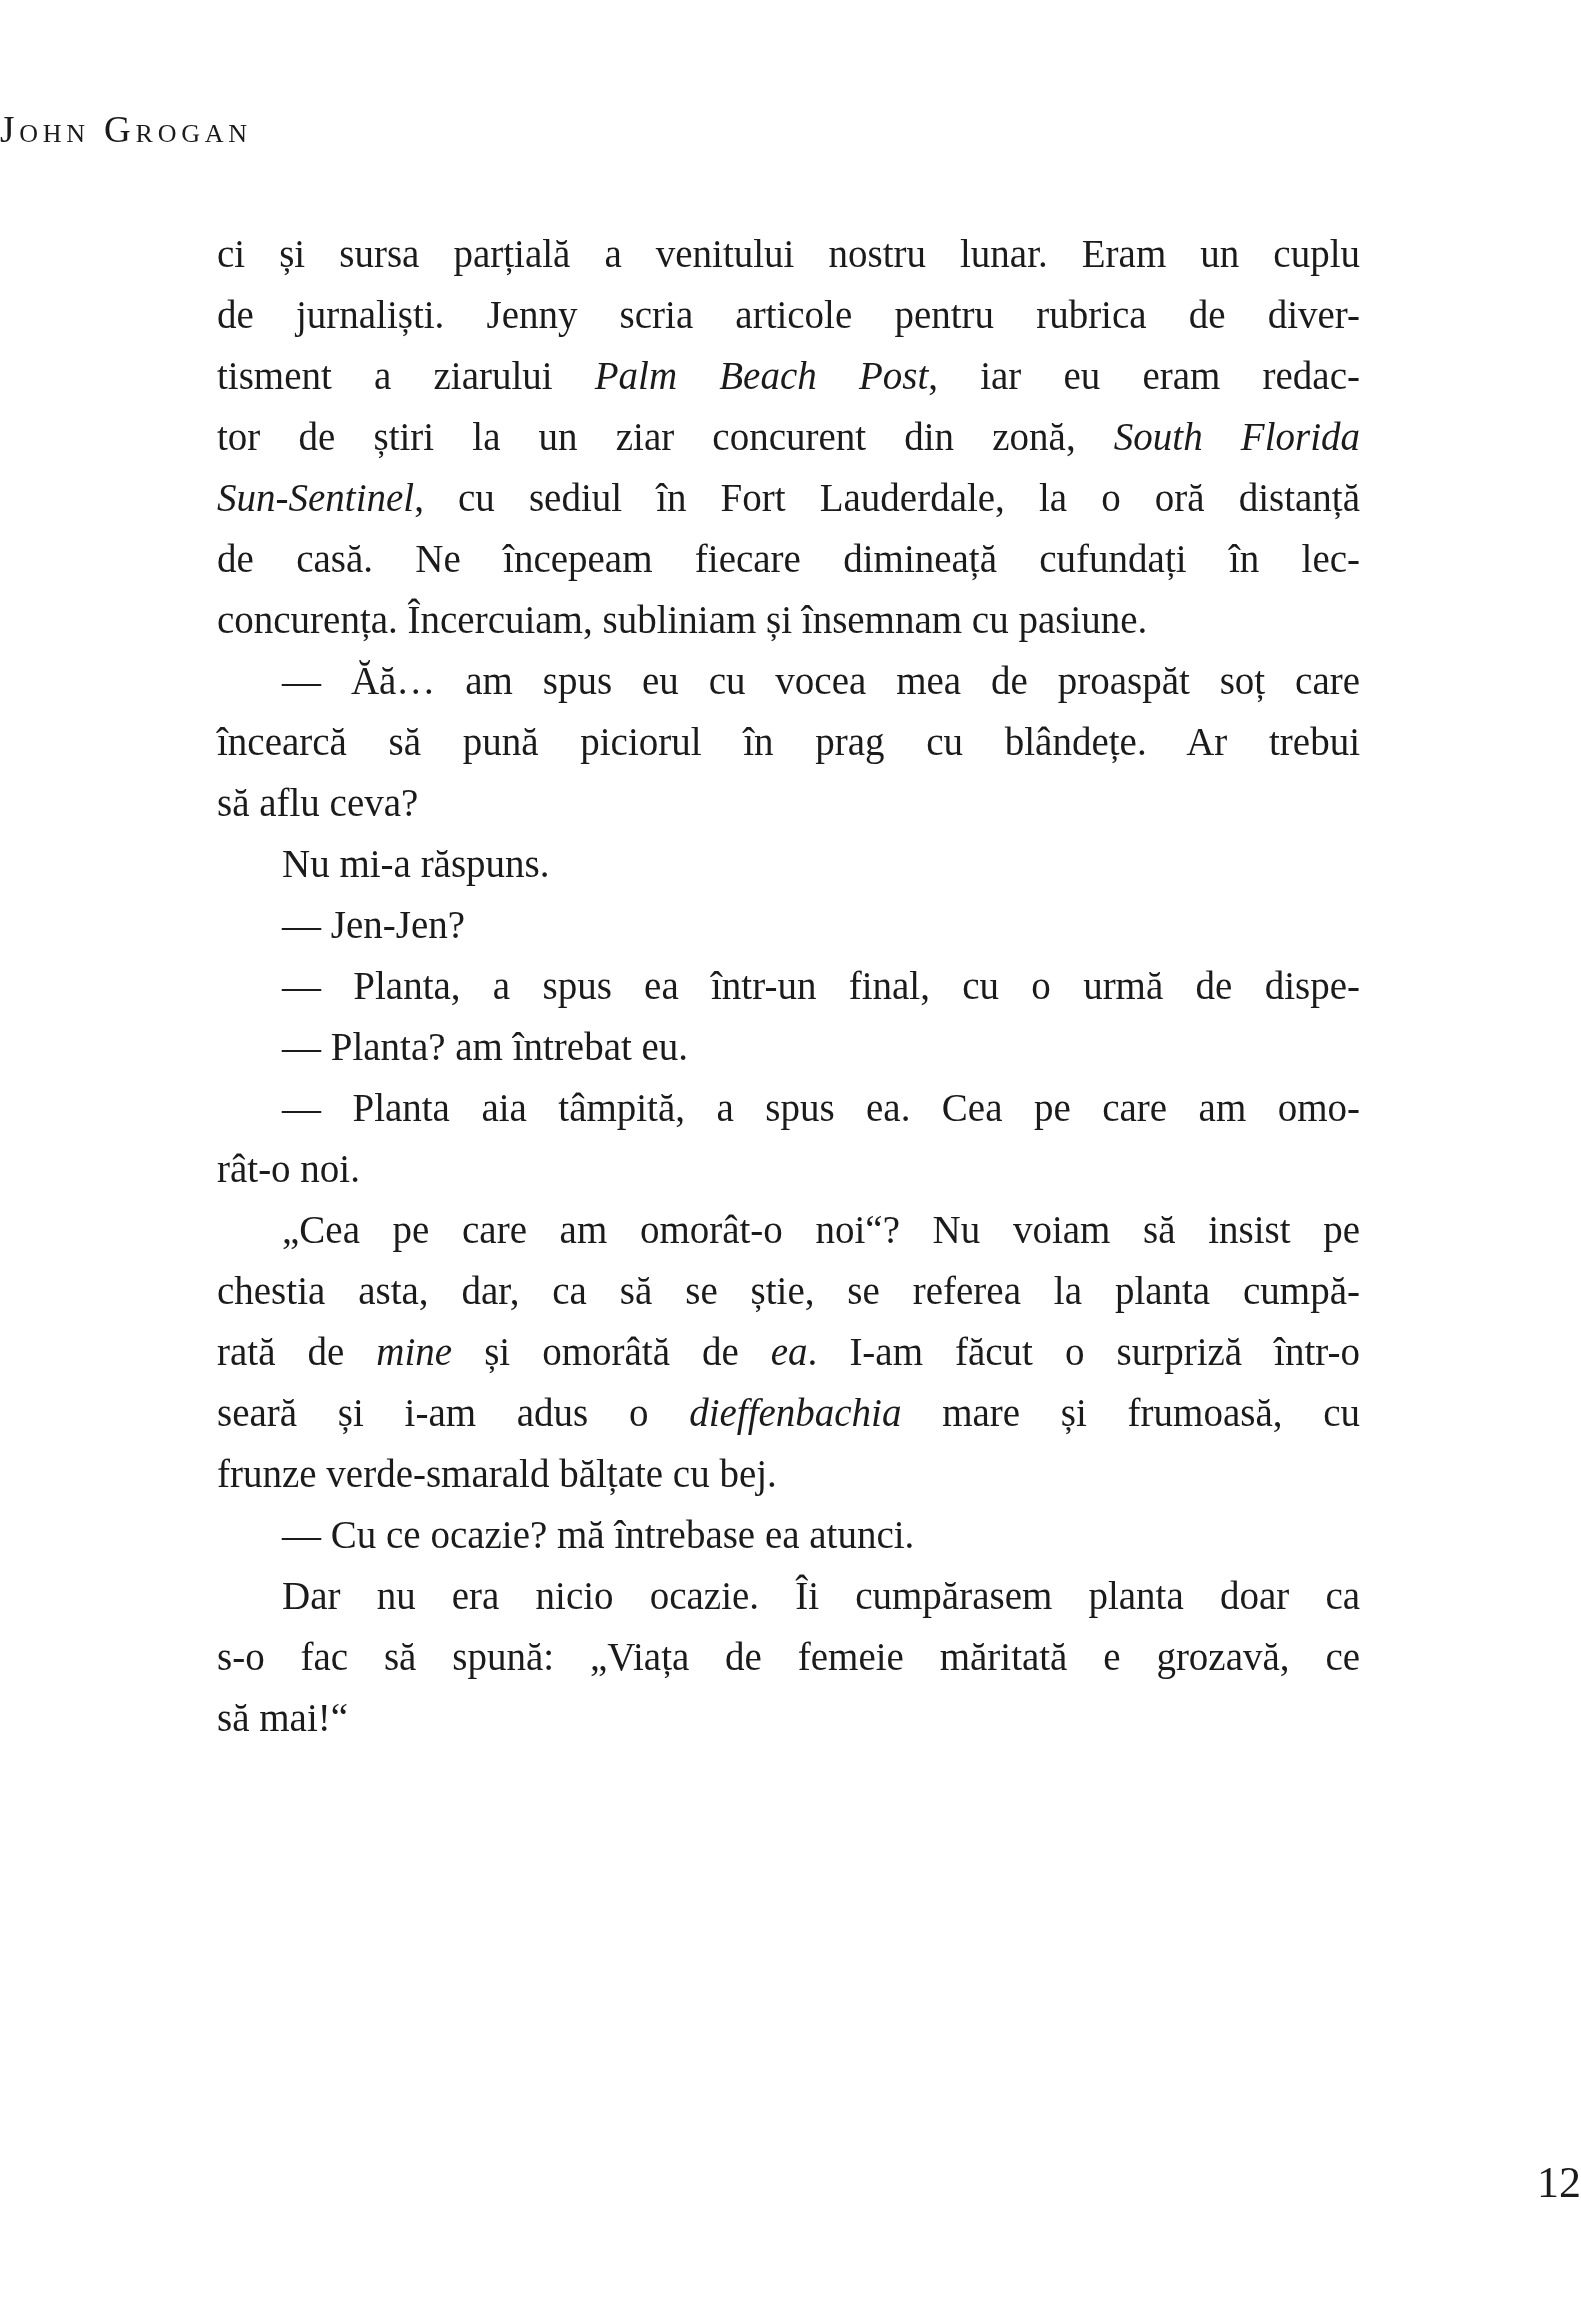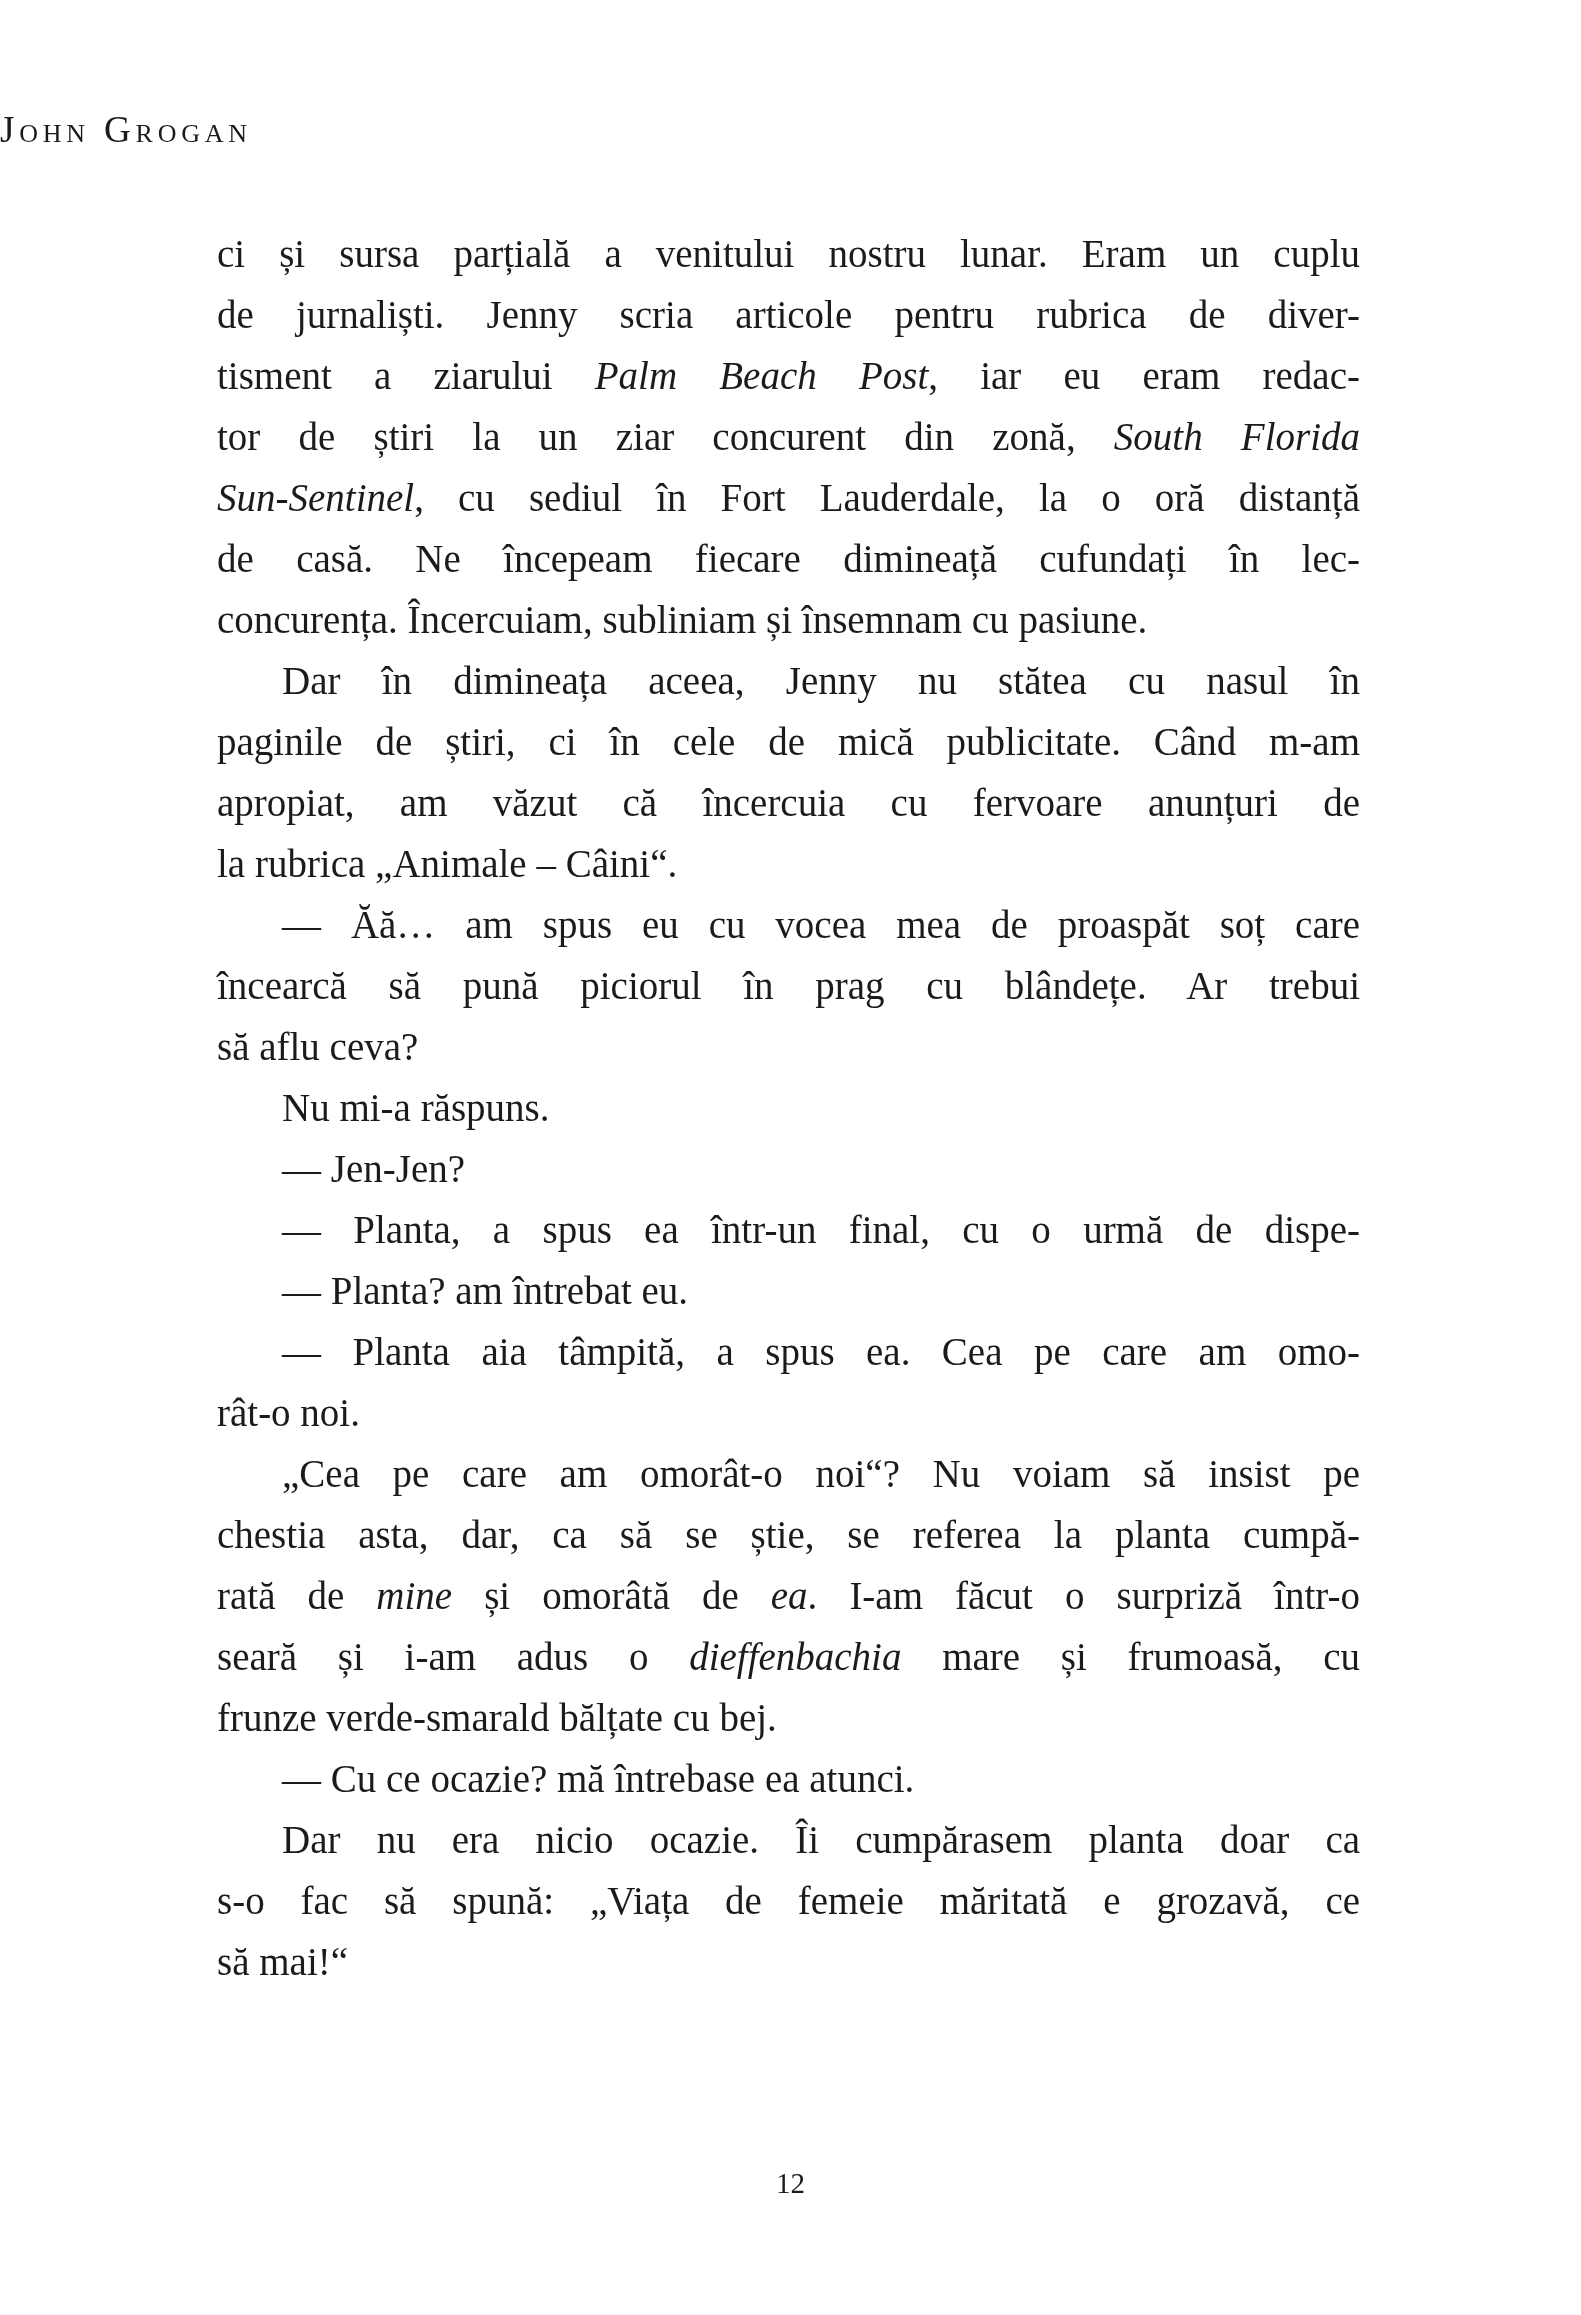--- a/index.html
+++ b/index.html
@@ -50,47 +50,41 @@
   .line.indent {
     text-indent: 65px;
   }
   .line i {
   }
   .folio {
     position: absolute;
     top: 2156px;
     left: 0;
     width: 100%;
-    text-align: center;
-    font-size: 29px;
+    text-align: right;
+    font-size: 44px;
     line-height: 54px;
     color: #1b1b1b;
   }
 </style>
 </head>
 <body>
 
 <div class="page">
   <div class="running-header">John Grogan</div>
 
   <div class="body-text">
       <div class="para">
         <div class="line">ci și sursa parțială a venitului nostru lunar. Eram un cuplu</div>
         <div class="line">de jurnaliști. Jenny scria articole pentru rubrica de diver-</div>
         <div class="line">tisment a ziarului <i>Palm Beach Post</i>, iar eu eram redac-</div>
         <div class="line">tor de știri la un ziar concurent din zonă, <i>South Florida</i></div>
         <div class="line"><i>Sun-Sentinel</i>, cu sediul în Fort Lauderdale, la o oră distanță</div>
         <div class="line">de casă. Ne începeam fiecare dimineață cufundați în lec-</div>
         <div class="line end">concurența. Încercuiam, subliniam și însemnam cu pasiune.</div>
-      </div>
-      <div class="para">
-        <div class="line indent">Dar în dimineața aceea, Jenny nu stătea cu nasul în</div>
-        <div class="line">paginile de știri, ci în cele de mică publicitate. Când m-am</div>
-        <div class="line">apropiat, am văzut că încercuia cu fervoare anunțuri de</div>
-        <div class="line end">la rubrica „Animale – Câini“.</div>
       </div>
       <div class="para">
         <div class="line indent">— Ăă… am spus eu cu vocea mea de proaspăt soț care</div>
         <div class="line">încearcă să pună piciorul în prag cu blândețe. Ar trebui</div>
         <div class="line end">să aflu ceva?</div>
       </div>
       <div class="para">
         <div class="line end indent">Nu mi-a răspuns.</div>
       </div>
       <div class="para">

